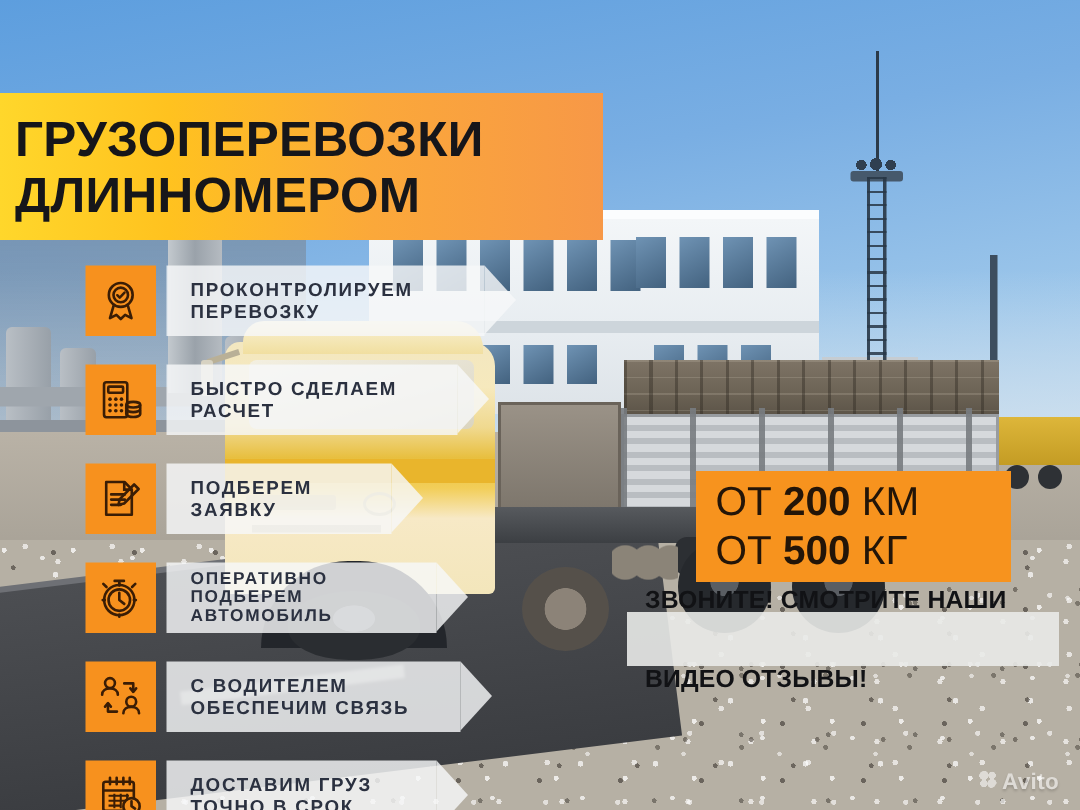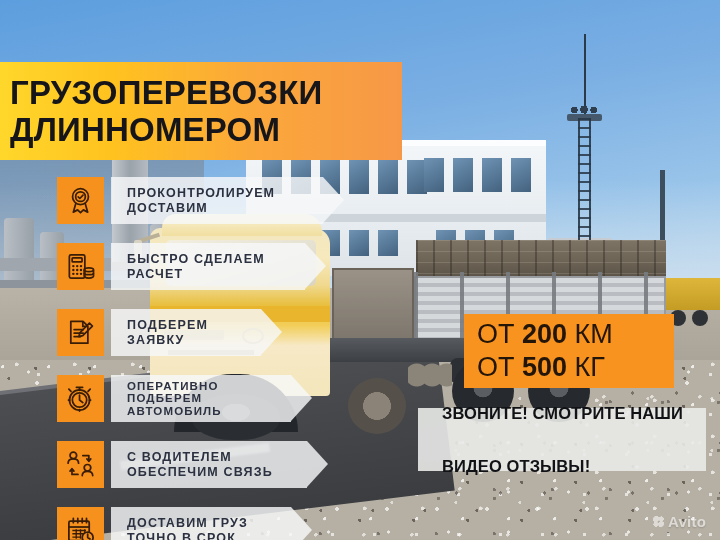--- a/index.html
+++ b/index.html
@@ -358,39 +358,39 @@
   .callout-line {
     color: #231508;
     font-size: 27px; line-height: 33px;
     font-weight: 500;
     white-space: nowrap;
   }
   .callout-line b { font-weight: 800; }
 
   
   .cta {
-    position: absolute; left: 418px; top: 408px; width: 288px; height: 63px;
+    position: absolute; left: 418px; top: 408px; width: 288px; height: 36px;
     background: rgba(233,234,232,.9);
     display: flex; flex-direction: column; justify-content: center;
-    padding-left: 24px;
+    padding-left: 12px;
     gap: 33px;
   }
   .cta-line {
     color: #111215;
     font-weight: 800;
     font-size: 16.5px;
     line-height: 20px;
     letter-spacing: .1px;
     white-space: nowrap;
   }
 
   
   .watermark {
     position: absolute; right: 14px; bottom: 10px;
-    display: flex; align-items: center; gap: 3px;
+    display: flex; gap: 3px;
     opacity: .55;
   }
   .wm-logo {
     width: 13px; height: 13px; border-radius: 50%;
     background:
       radial-gradient(circle at 30% 30%, #fff 0 3px, transparent 3.2px),
       radial-gradient(circle at 72% 30%, #fff 0 2.4px, transparent 2.6px),
       radial-gradient(circle at 30% 72%, #fff 0 2.4px, transparent 2.6px),
       radial-gradient(circle at 72% 72%, #fff 0 3px, transparent 3.2px);
   }
@@ -517,21 +517,21 @@
       <div class="f-icon">
         <svg viewBox="0 0 32 32" fill="none" stroke="#3a1d05" stroke-width="1.8">
           <circle cx="16" cy="12" r="8.2"></circle>
           <circle cx="16" cy="12" r="5"></circle>
           <path d="M13.6 12.2l1.7 1.7 3.3-3.5" stroke-width="1.7" stroke-linecap="round" stroke-linejoin="round"></path>
           <path d="M11.3 18.6L8.6 28l4.4-2.3L16 28.6l3-2.9 4.4 2.3-2.7-9.4" stroke-linejoin="round"></path>
         </svg>
       </div>
       <div class="f-label fw-1">
         <span>ПРОКОНТРОЛИРУЕМ</span>
-        <span>ДОСТАВИМ</span>
+        <span>ПЕРЕВОЗКУ</span>
       </div>
     </div>
 
     <div class="feature">
       <div class="f-icon">
         <svg viewBox="0 0 32 32" fill="none" stroke="#3a1d05" stroke-width="1.8">
           <rect x="4.5" y="4" width="16" height="24" rx="1.6"></rect>
           <rect x="7.4" y="7" width="10.2" height="4.2" rx=".7"></rect>
           <circle cx="8.6" cy="15.6" r="1.25" fill="#3a1d05" stroke="none"></circle>
           <circle cx="12.6" cy="15.6" r="1.25" fill="#3a1d05" stroke="none"></circle>

